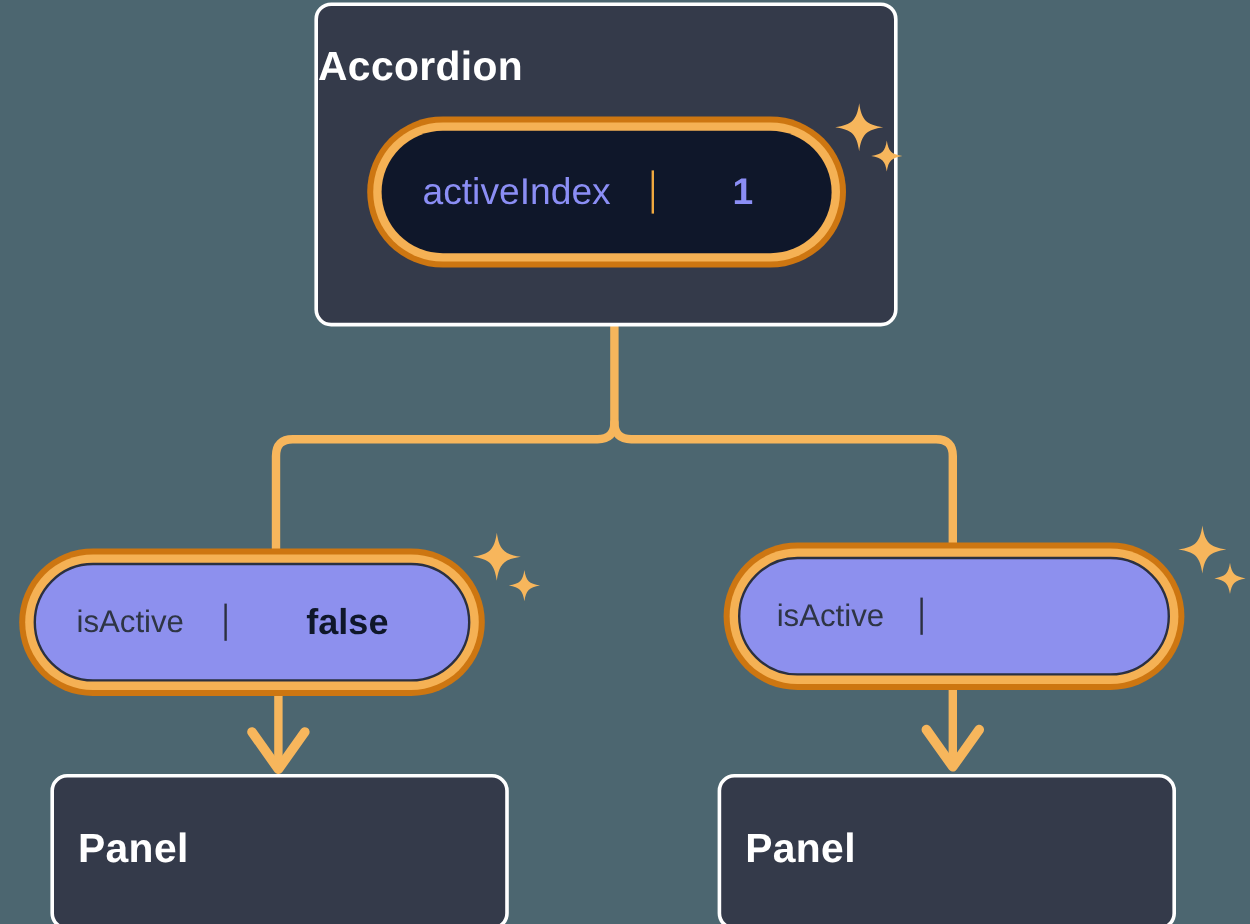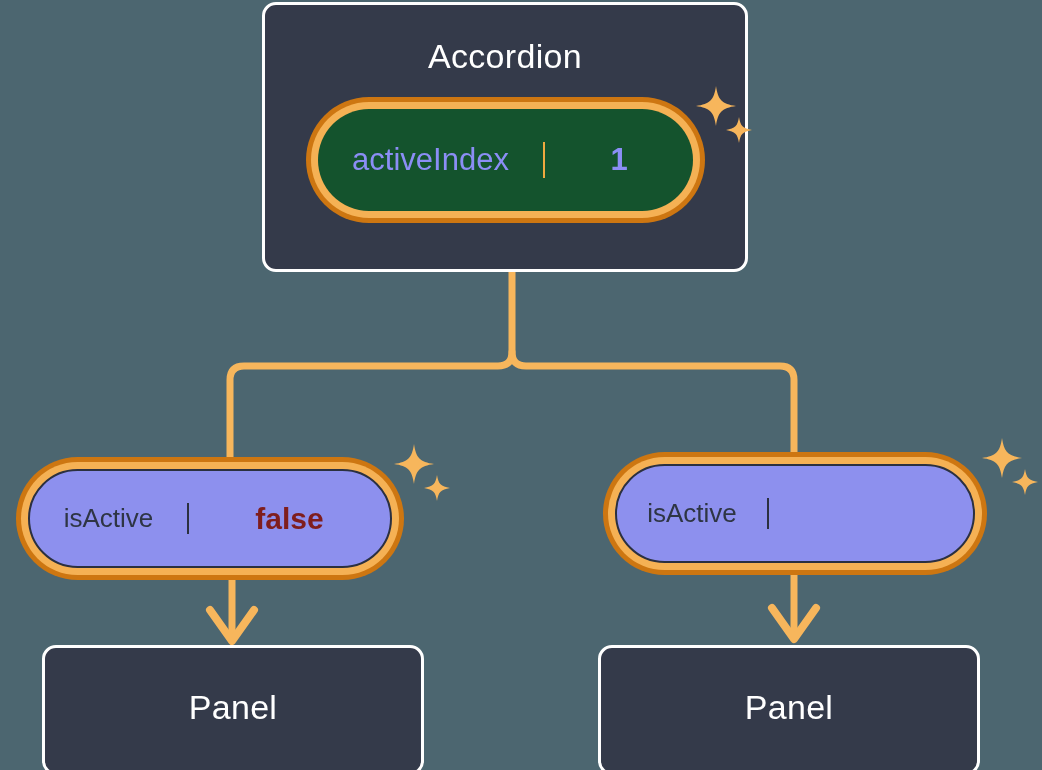--- a/index.html
+++ b/index.html
@@ -33,24 +33,23 @@
     position: absolute;
     background: #343a4a;
     border: 3px solid #ffffff;
     border-radius: 14px;
     box-sizing: border-box;
   }
   .node-title {
     position: absolute;
     left: 0;
     right: 0;
-    text-align: center;
     color: #ffffff;
     font-size: 34px;
-    font-weight: 400;
+    font-weight: 700;
     letter-spacing: 0.3px;
     white-space: nowrap;
   }
 
   #accordion-node {
     left: 262px;
     top: 2px;
     width: 486px;
     height: 270px;
   }
@@ -60,20 +59,21 @@
 
   .panel-node {
     top: 645px;
     width: 382px;
     height: 130px;
   }
   #panel-node-left  { left: 42px; }
   #panel-node-right { left: 598px; }
   .panel-title {
     top: 40px;
+    padding-left: 20px;
   }
 
   
   .pill {
     position: absolute;
     box-sizing: border-box;
     border-radius: 999px;
     display: flex;
     align-items: stretch;
   }
@@ -108,21 +108,21 @@
   }
 
   
   #active-index-pill {
     left: 306px;
     top: 97px;
     width: 399px;
     height: 126px;
   }
   #active-index-pill .pill-inner {
-    background: #14532d;
+    background: #0f172a;
     border: none;
   }
   #active-index-pill .pill-key {
     flex: 0 0 227px;
     color: #8b8ef5;
     font-size: 31px;
     border-right: 2px solid #f0a93f;
   }
   #active-index-pill .pill-val {
     flex: 1;
@@ -135,21 +135,21 @@
   .pill-purple .pill-inner {
     background: #8d90ee;
     border: 2px solid #2b3040;
   }
   .pill-purple .pill-key {
     color: #2e3544;
     font-size: 26px;
     border-right: 2px solid #2b3040;
   }
   .pill-purple .pill-val {
-    color: #7f1d1d;
+    color: #0f172a;
     font-size: 30px;
     font-weight: bold;
   }
 
   #is-active-pill-false {
     left: 16px;
     top: 457px;
     width: 388px;
     height: 123px;
   }

